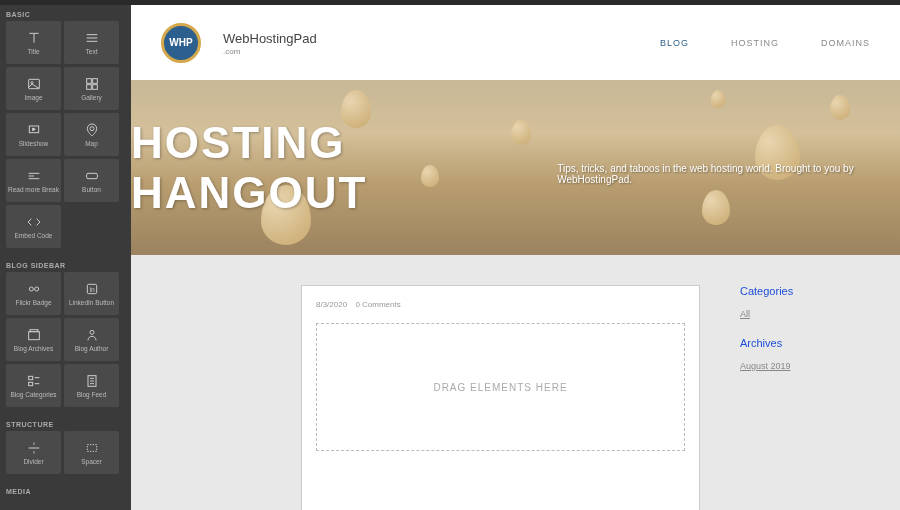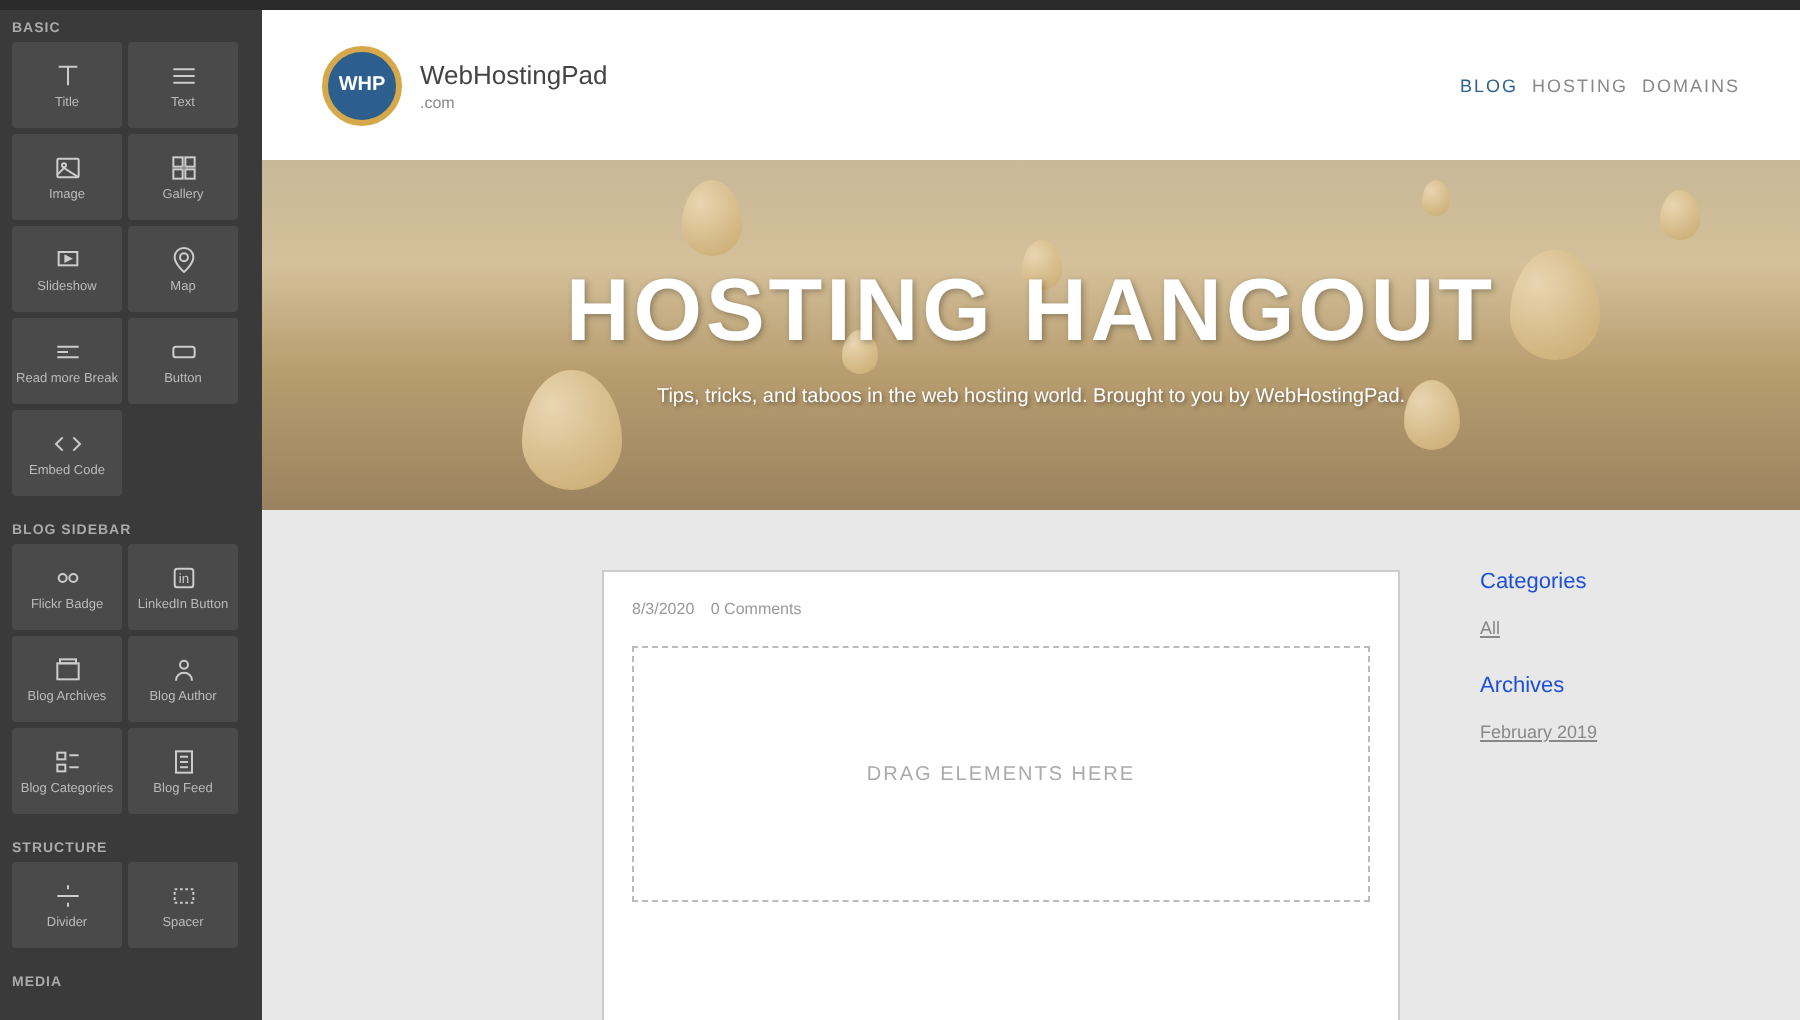--- a/index.html
+++ b/index.html
@@ -8,28 +8,28 @@
 .container{display:flex;height:505px}
 .sidebar{width:131px;background:#3a3a3a;overflow-y:auto;padding:0}
 .sidebar::-webkit-scrollbar{width:0}
 .section-header{color:#aaa;font-size:7px;font-weight:bold;padding:6px 6px 3px;letter-spacing:0.5px}
 .tile-grid{display:flex;flex-wrap:wrap;gap:3px;padding:0 6px 8px}
 .tile{width:55px;height:43px;background:#4a4a4a;border-radius:2px;display:flex;flex-direction:column;align-items:center;justify-content:center;cursor:pointer}
 .tile-icon{color:#ccc;font-size:14px;margin-bottom:2px;display:flex;align-items:center;justify-content:center;height:16px}
 .tile-label{color:#bbb;font-size:6.5px;text-align:center;line-height:1.1;padding:0 2px}
 .canvas{flex:1;background:#e8e8e8;overflow:hidden;position:relative}
 .site-header{height:75px;background:#fff;display:flex;align-items:center;justify-content:space-between;padding:0 30px}
-.logo{display:flex;align-items:center;gap:9px}
+.logo{display:flex;align-items:center;gap:22px}
 .logo-circle{width:40px;height:40px;background:#2c5f8d;border-radius:50%;display:flex;align-items:center;justify-content:center;color:#fff;font-size:10px;font-weight:bold;border:3px solid #d4a84b}
 .logo-text{color:#444;font-size:13px}
 .logo-sub{color:#888;font-size:8px;display:block;}
-.nav{display:flex;gap:7px}
+.nav{display:flex;gap:42px}
 .nav-item{color:#888;font-size:9px;letter-spacing:1px;cursor:pointer}
 .nav-item.active{color:#2c5f8d}
-.hero{height:175px;background:linear-gradient(180deg,#c8b896 0%,#d4c09a 30%,#b89d6f 60%,#9b8360 100%);display:flex;flex-direction:column;align-items:center;justify-content:center;position:relative;overflow:hidden}
+.hero{height:175px;background:linear-gradient(180deg,#c8b896 0%,#d4c09a 30%,#b89d6f 60%,#9b8360 100%);display:flex;flex-direction:row;align-items:center;justify-content:center;position:relative;overflow:hidden}
 .balloon{position:absolute;border-radius:50% 50% 50% 50%/60% 60% 40% 40%;background:radial-gradient(circle at 30% 30%,#e8d5b0,#c9a96e)}
 .b1{width:50px;height:60px;left:130px;top:105px}
 .b2{width:30px;height:38px;left:210px;top:10px}
 .b3{width:18px;height:22px;left:290px;top:85px}
 .b4{width:20px;height:25px;left:380px;top:40px}
 .b5{width:28px;height:35px;right:170px;top:110px}
 .b6{width:45px;height:55px;right:100px;top:45px}
 .b7{width:20px;height:25px;right:50px;top:15px}
 .b8{width:14px;height:18px;right:175px;top:10px}
 .hero-title{color:#fff;font-size:44px;font-weight:900;letter-spacing:2px;text-shadow:1px 1px 3px rgba(0,0,0,0.3);z-index:2;font-family:Impact,sans-serif}
@@ -250,17 +250,17 @@
         <div class="post-meta">
           <span>8/3/2020</span>
           <span>0 Comments</span>
         </div>
         <div class="drop-zone">DRAG ELEMENTS HERE</div>
       </div>
       <div class="aside">
         <div class="aside-title">Categories</div>
         <a class="aside-link">All</a>
         <div class="aside-title">Archives</div>
-        <a class="aside-link">February 2019</a>
+        <a class="aside-link">August 2019</a>
       </div>
     </div>
   </div>
 </div>
 
 </body></html>

